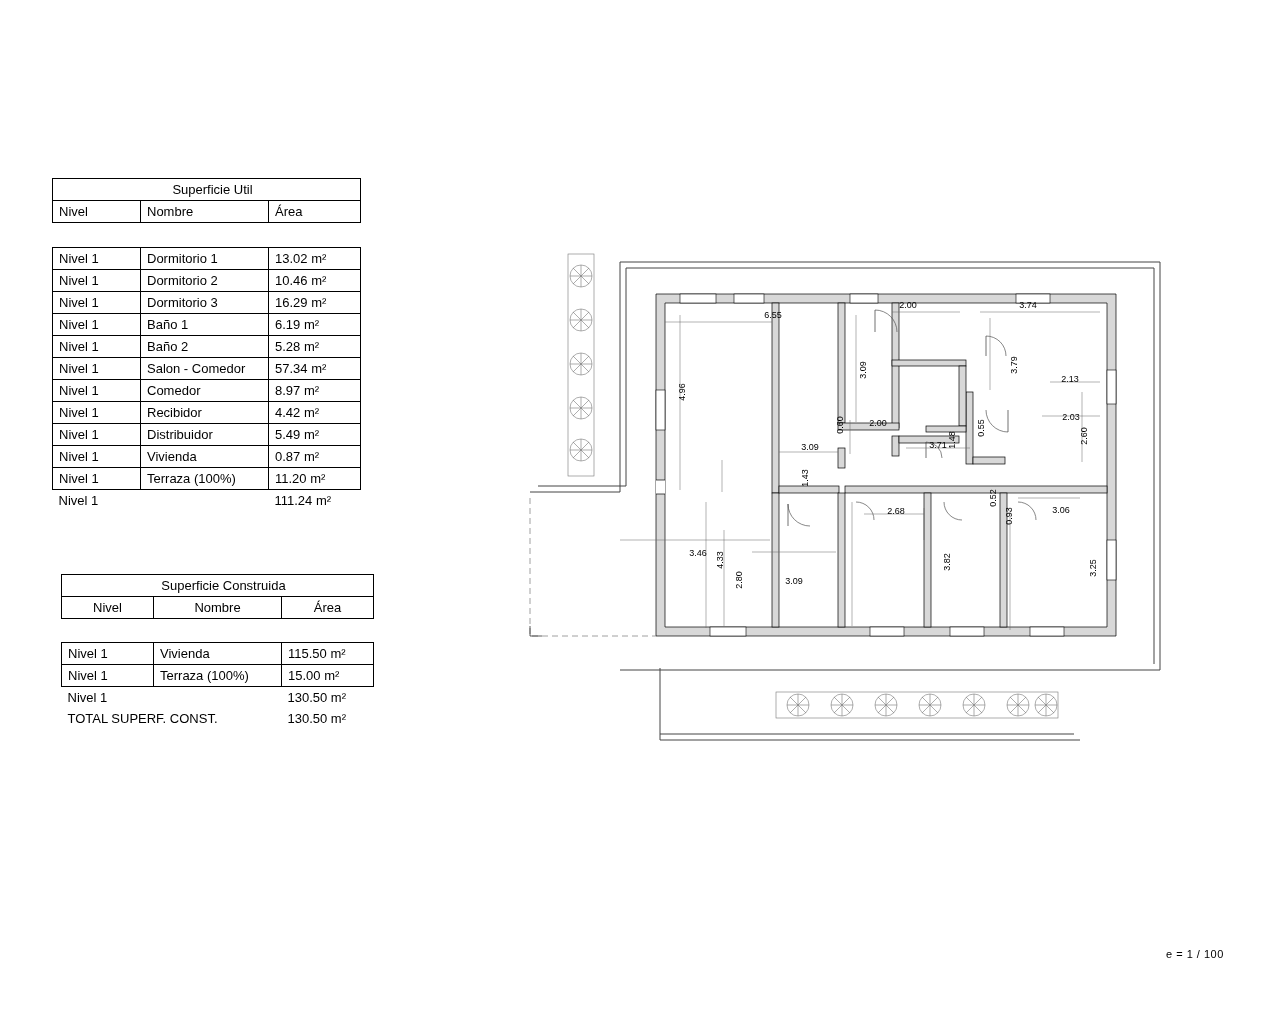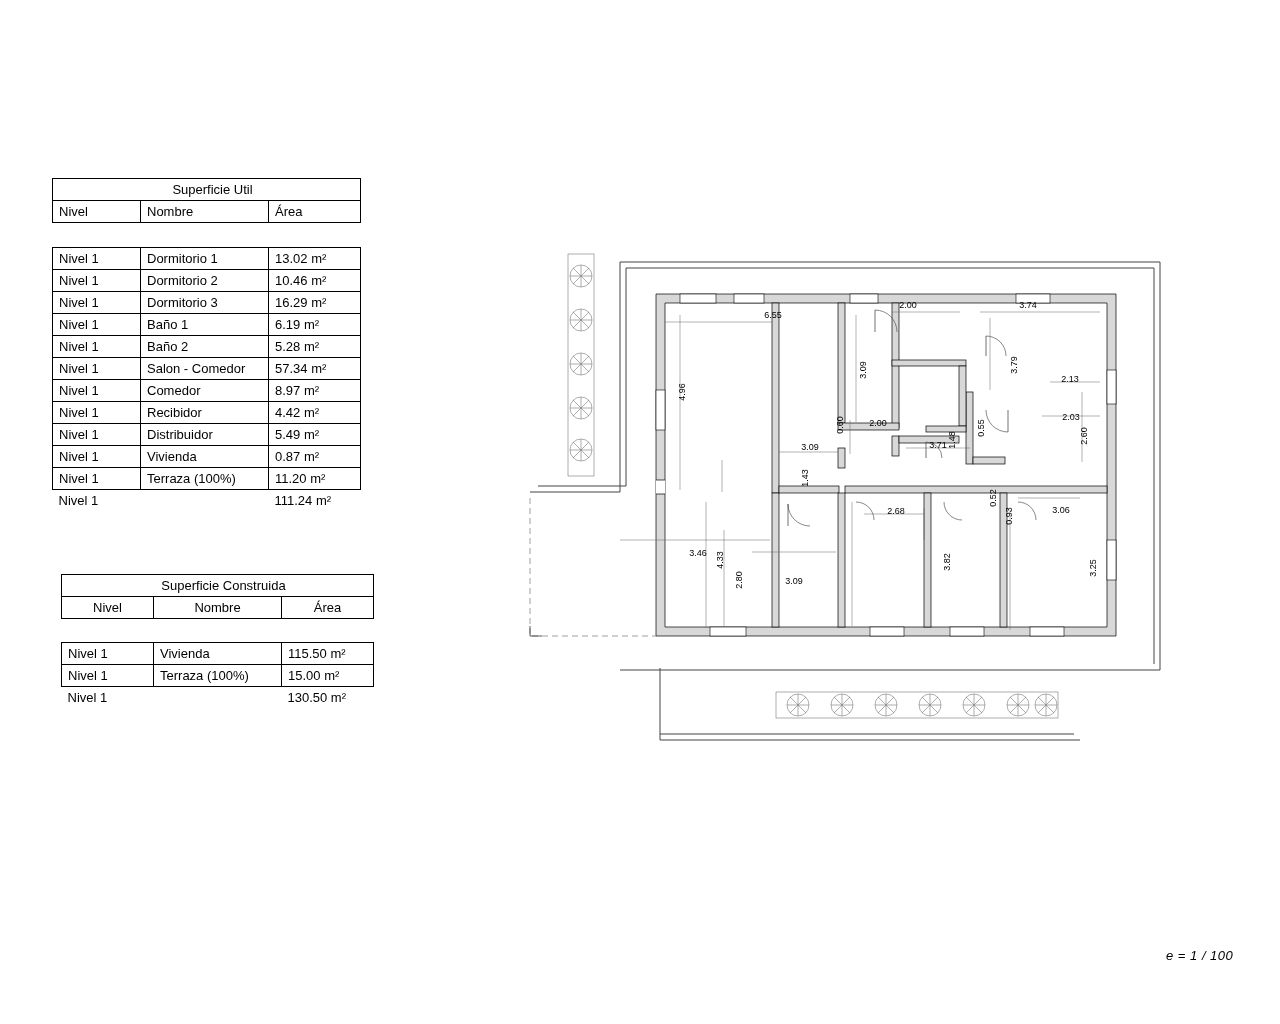--- a/index.html
+++ b/index.html
@@ -60,23 +60,22 @@
     position: absolute;
     left: 520px;
     top: 240px;
     width: 700px;
     height: 520px;
   }
   #scale-note {
     position: absolute;
     left: 1166px;
     top: 948px;
-    font-size: 13px;
+    font-size: 11px;
     letter-spacing: 0.5px;
-    font-style: italic;
   }
   .dimtext {
     font-size: 9px;
     font-family: "Liberation Sans", sans-serif;
   }
 </style>
 </head>
 <body>
 
 <div class="table-block" style="left:52px; top:178px;">
@@ -201,20 +200,24 @@
         <td>115.50 m²</td>
       </tr>
       <tr>
         <td>Nivel 1</td>
         <td>Terraza (100%)</td>
         <td>15.00 m²</td>
       </tr>
       <tr class="borderless">
         <td>Nivel 1</td>
         <td></td>
+        <td>130.50 m²</td>
+      </tr>
+      <tr class="borderless">
+        <td colspan="2">TOTAL SUPERF. CONST.</td>
         <td>130.50 m²</td>
       </tr>
     </tbody>
   </table>
 </div>
 
 <div id="plan">
 <svg width="700" height="520" viewBox="0 0 700 520" xmlns="http://www.w3.org/2000/svg">
 
   <g stroke="#444" fill="none" stroke-width="1">

